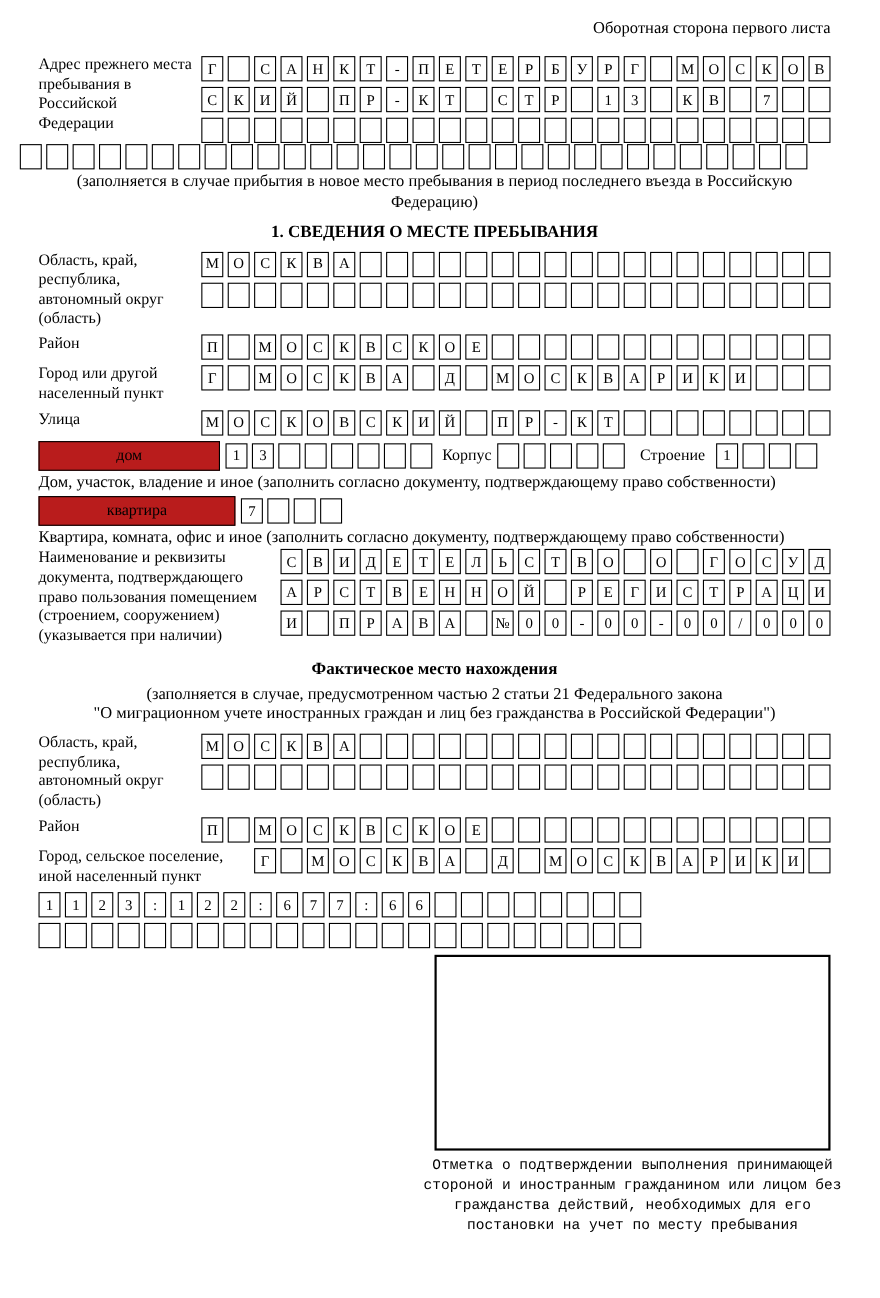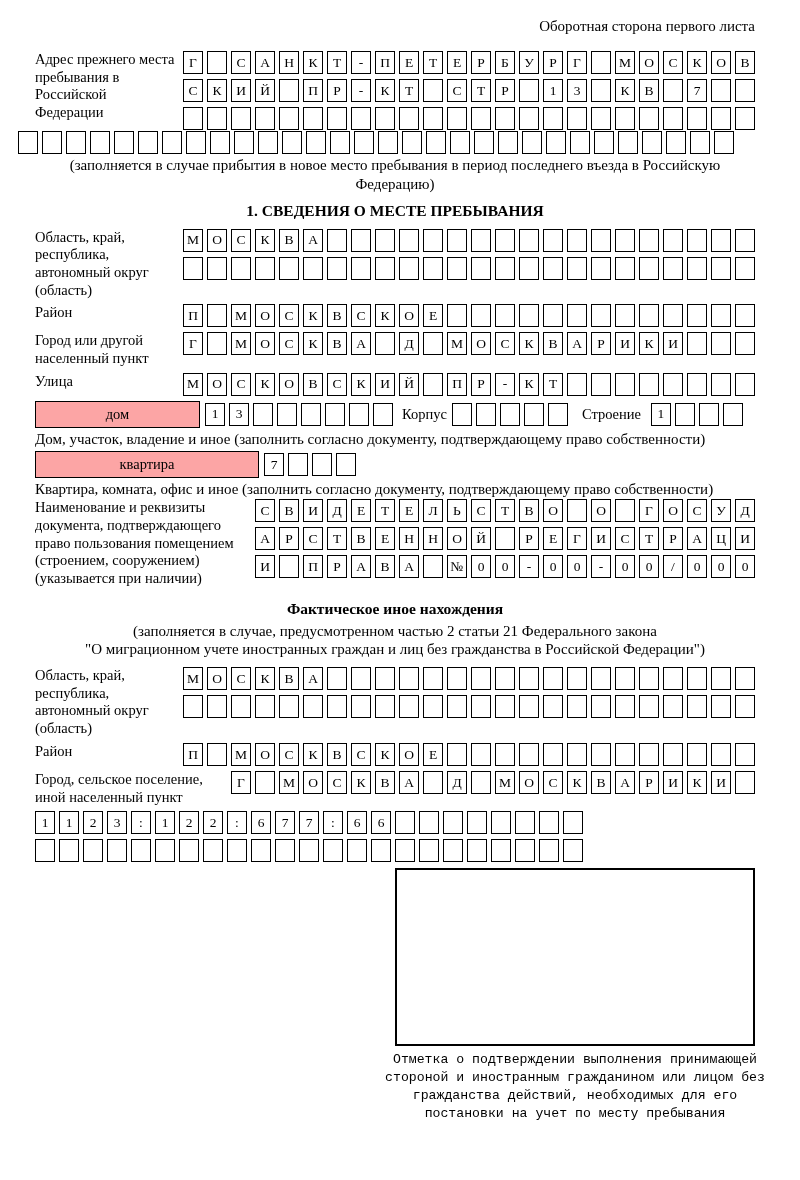--- a/index.html
+++ b/index.html
@@ -19,21 +19,21 @@
     border:1.5px solid #000;display:inline-flex;align-items:center;justify-content:center;
     font-size:13.5px;line-height:1;background:#fff;
   }
   .fullrow{margin-left:-17px;margin-top:1px;margin-bottom:2px;}
   .caption{font-size:15px;line-height:1.25;}
   .caption.center{text-align:center;}
   .sec-title{text-align:center;font-weight:bold;font-size:15.5px;margin:8px 0 9px;}
   .widebox{
     box-sizing:border-box;border:1.6px solid #000;height:27px;
     display:inline-flex;align-items:center;justify-content:center;
-    font-size:14.5px;background:#fca5a5;
+    font-size:14.5px;background:#b91c1c;
   }
   .inline-label{font-size:14.5px;line-height:27px;white-space:nowrap;}
   .dom-row,.kv-row{display:flex;align-items:center;margin:3px 0 2px;}
   .dom-row .cellrow,.kv-row .cellrow{margin-left:5px;}
   .chk{
     box-sizing:border-box;width:21px;height:26px;border:1.6px solid #000;
     display:inline-flex;align-items:center;justify-content:center;
     font-size:14px;background:#fff;flex:0 0 21px;
   }
   .mesto-row{display:flex;align-items:center;margin:5px 0 2px;font-size:14.5px;}
@@ -346,21 +346,21 @@
     <div class="cellrow">
         <span class="cell">1</span>
         <span class="cell"></span>
         <span class="cell"></span>
         <span class="cell"></span>
       </div>
   </div>
   <div class="caption">Дом, участок, владение и иное (заполнить согласно документу, подтверждающему право собственности)</div>
 
   <div class="kv-row">
-    <div class="widebox" style="width:224px;">квартира</div>
+    <div class="widebox" style="width:179px;">квартира</div>
     <div class="cellrow">
         <span class="cell">7</span>
         <span class="cell"></span>
         <span class="cell"></span>
         <span class="cell"></span>
       </div>
   </div>
   <div class="caption">Квартира, комната, офис и иное (заполнить согласно документу, подтверждающему право собственности)</div>
 
 
@@ -432,21 +432,21 @@
           <span class="cell">0</span>
           <span class="cell">0</span>
           <span class="cell">/</span>
           <span class="cell">0</span>
           <span class="cell">0</span>
           <span class="cell">0</span>
         </div>
     </div>
   </div>
 
-  <div class="sec-title" style="margin-top:12px;margin-bottom:4px;">Фактическое иное нахождения</div>
+  <div class="sec-title" style="margin-top:12px;margin-bottom:4px;">Фактическое место нахождения</div>
   <div class="caption center">(заполняется в случае, предусмотренном частью 2 статьи 21 Федерального закона</div>
   <div class="caption center" style="margin-bottom:8px;">"О миграционном учете иностранных граждан и лиц без гражданства в Российской Федерации")</div>
 
   <div class="frow">
     <div class="flabel">Область, край, республика, автономный округ (область)</div>
     <div class="rows">
       <div class="cellrow">
           <span class="cell">М</span>
           <span class="cell">О</span>
           <span class="cell">С</span>

